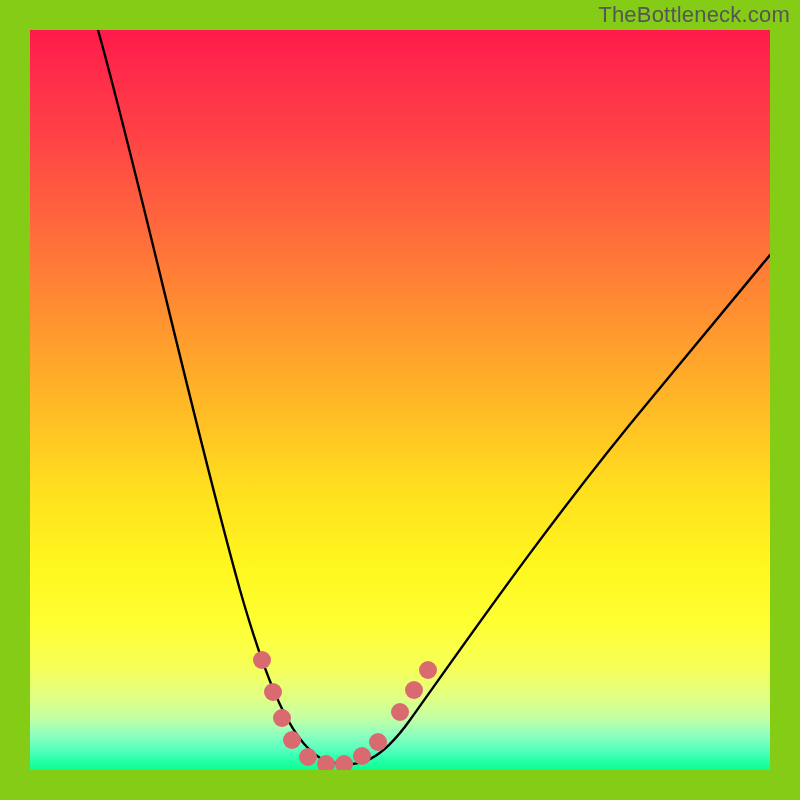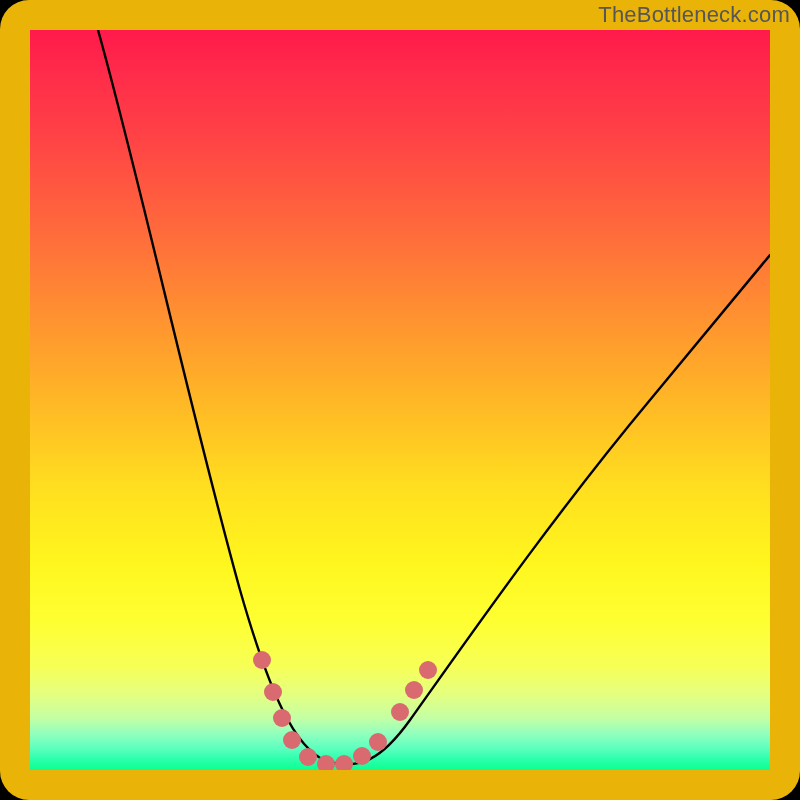--- a/index.html
+++ b/index.html
@@ -1,22 +1,21 @@
 <!DOCTYPE html>
 <html><head>
 <meta charset="utf-8">
 <style>
   * { margin: 0; padding: 0; box-sizing: border-box; }
   html, body { width: 800px; height: 800px; overflow: hidden; background: #000; }
   .frame {
     position: relative;
     width: 800px;
     height: 800px;
-    background: #eab308;
-    border-radius: 29px;
+    background: #84cc16;
   }
   .watermark {
     position: absolute;
     top: 2px;
     right: 10px;
     font-family: Arial, Helvetica, sans-serif;
     font-size: 22px;
     font-weight: 500;
     color: #565656;
     letter-spacing: 0.2px;

